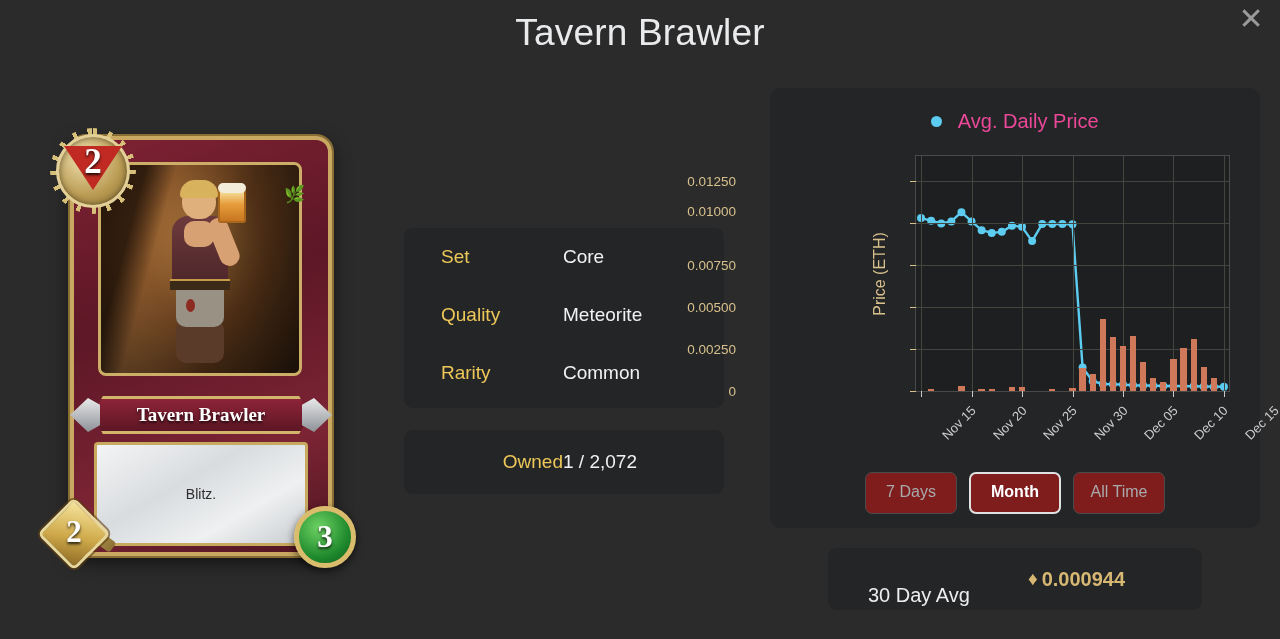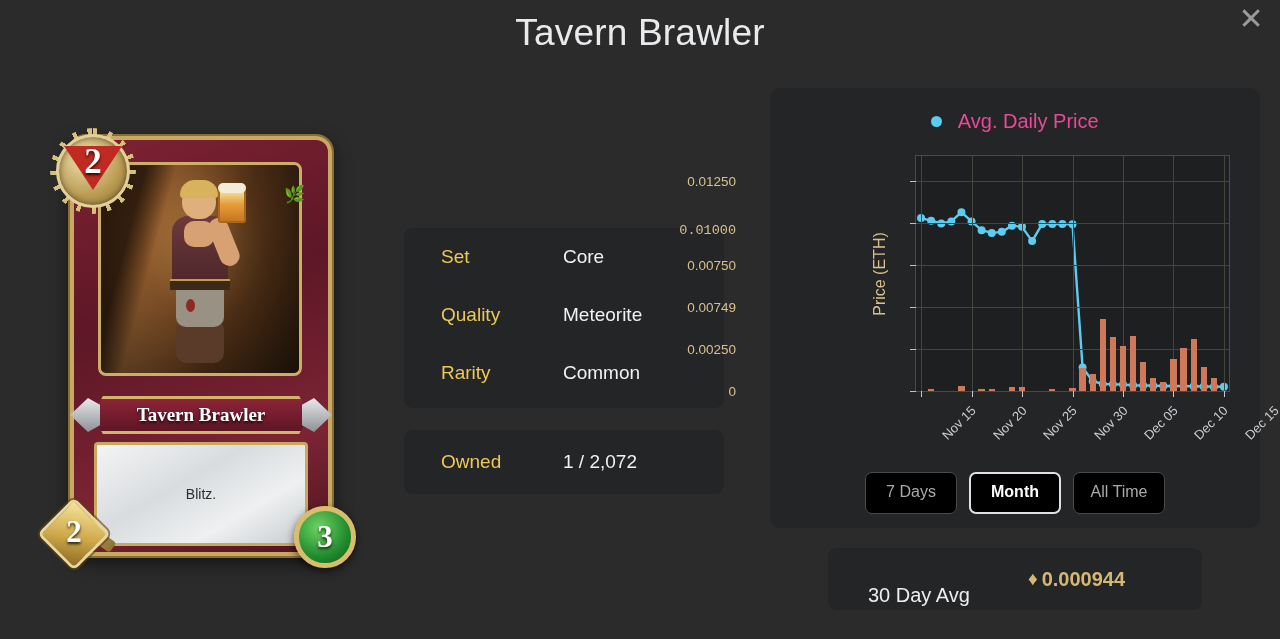--- a/index.html
+++ b/index.html
@@ -150,21 +150,21 @@
   .info-panel {
     position:absolute; left:404px; width:320px;
     background:#242527; border-radius:9px;
   }
   #panel-attrs { top:228px; height:180px; }
   #panel-owned { top:430px; height:64px; }
   .attr-row { display:flex; align-items:center; height:58px; padding:0 0 0 37px; }
   .attr-label { width:122px; color:#edc758; font-size:19px; }
   .attr-value { color:#f0f1f2; font-size:19px; }
   .owned-row { display:flex; align-items:center; height:64px; padding:0 0 0 37px; }
-  .owned-label { width:122px; color:#edc758; font-size:19px; }
+  .owned-label { width:122px; color:#edc758; font-size:19px;text-align:right; }
   .owned-value { color:#f0f1f2; font-size:19px; }
 
   
   .chart-panel {
     position:absolute; left:770px; top:88px; width:490px; height:440px;
     background:#242527; border-radius:10px;
   }
   .legend { position:absolute; top:22px; left:0; width:490px; text-align:center; }
   .legend-dot { display:inline-block; width:11px; height:11px; border-radius:50%;
     background:#5ccdf0; vertical-align:middle; margin-right:11px; }
@@ -195,21 +195,21 @@
   }
   .xtick { position:absolute; top:0; width:1px; height:6px; background:#c9cacb; }
 
   .bar { position:absolute; bottom:0; background:#d0795a; }
   svg.line-layer { position:absolute; left:0; top:0; width:315px; height:237px; overflow:visible; }
 
   
   .ranges { position:absolute; left:0; top:384px; width:490px; display:flex; justify-content:center; gap:12px; }
   .range-btn {
     min-width:92px; height:42px; line-height:38px; text-align:center;
-    border-radius:7px; border:1px solid #4a4b4d; background:#000000;
+    border-radius:7px; border:1px solid #4a4b4d; background:#7f1d1d;
     color:#a9aaac; font-size:16px; cursor:pointer;
   }
   .range-btn.active { border:2px solid #dfe1e3; color:#fff; font-weight:700; line-height:36px; }
 
   
   .avg-bar {
     position:absolute; left:828px; top:548px; width:374px; height:62px;
     background:#242527; border-radius:9px; display:flex; align-items:center;
   }
   .avg-label { margin-left:40px; font-size:20px; color:#eceded;margin-top:32px; }
@@ -339,27 +339,27 @@
           <circle cx="297.85483870967744" cy="230.6357142857143" r="4" fill="#5ccdf0"></circle>
           <circle cx="307.95161290322585" cy="230.80357142857142" r="4" fill="#5ccdf0"></circle>
         </svg>
     <div class="ytick" style="top: 235px;"></div>
         <div class="ylab" style="top: 235px;">0</div>
         <div class="grid-h" style="top: 193.036px;"></div>
         <div class="ytick" style="top: 193.036px;"></div>
         <div class="ylab" style="top: 193.036px; text-align: right;">0.00250</div>
         <div class="grid-h" style="top: 151.071px;"></div>
         <div class="ytick" style="top: 151.071px;"></div>
-        <div class="ylab" style="top: 151.071px;">0.00749</div>
+        <div class="ylab" style="top: 151.071px;">0.00500</div>
         <div class="grid-h" style="top: 109.107px;"></div>
         <div class="ytick" style="top: 109.107px;"></div>
         <div class="ylab" style="top: 109.107px;">0.00750</div>
         <div class="grid-h" style="top: 67.1429px;"></div>
         <div class="ytick" style="top: 67.1429px;"></div>
-        <div class="ylab" style="top: 74px; font-family: Liberation Mono, monospace;">0.01000</div>
+        <div class="ylab" style="top: 55px;">0.01000</div>
         <div class="grid-h" style="top: 25.1786px;"></div>
         <div class="ytick" style="top: 25.1786px;"></div>
         <div class="ylab" style="top: 25.1786px;">0.01250</div>
         <div class="grid-v" style="left: 5.04839px;"></div>
         <div class="xtick" style="left: 5.04839px; top: 235px;"></div>
         <div class="xlab" style="left: 11.0484px;">Nov 15</div>
         <div class="grid-v" style="left: 55.5323px;"></div>
         <div class="xtick" style="left: 55.5323px; top: 235px;"></div>
         <div class="xlab" style="left: 61.5323px;">Nov 20</div>
         <div class="grid-v" style="left: 106.016px;"></div>

